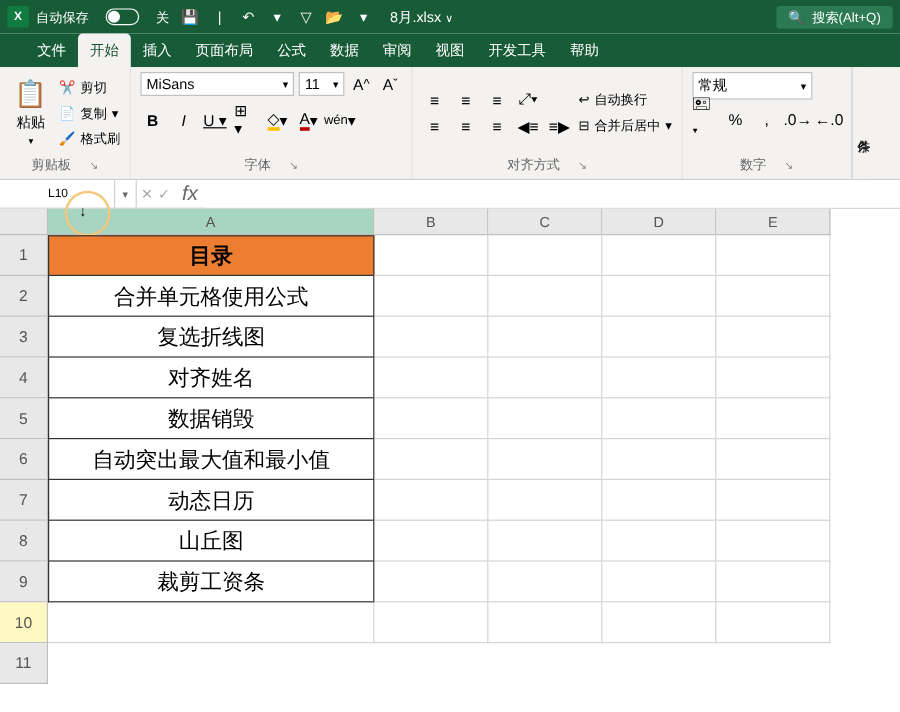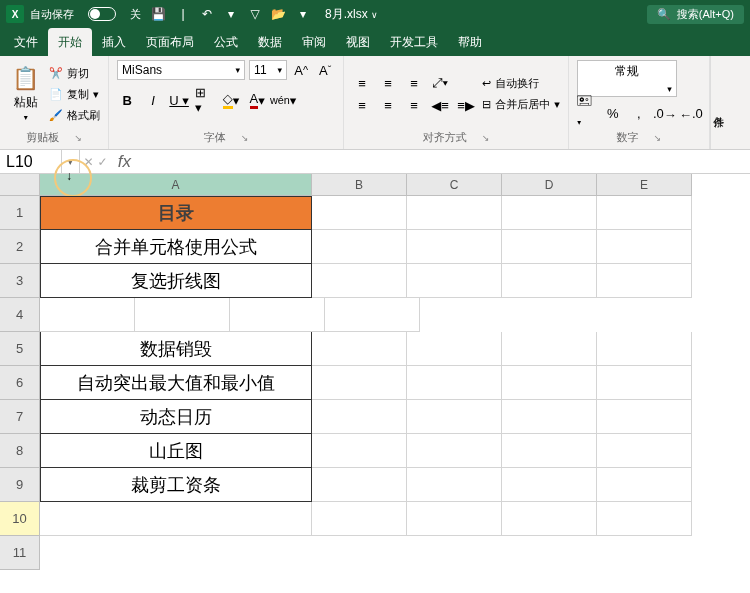--- a/index.html
+++ b/index.html
@@ -8,59 +8,59 @@
     .titlebar { background: #185c37; height: 28px; display: flex; align-items: center; padding: 0 6px; color: #fff; }
     .titlebar .icon { width: 18px; height: 18px; background: #107c41; border-radius: 2px; margin-right: 6px; display: flex; align-items: center; justify-content: center; font-size: 10px; font-weight: bold; }
     .autosave { display: flex; align-items: center; gap: 14px; font-size: 11px; }
     .toggle { width: 28px; height: 14px; border: 1px solid #fff; border-radius: 7px; position: relative; }
     .toggle-knob { width: 10px; height: 10px; background: #fff; border-radius: 50%; position: absolute; top: 1px; left: 1px; }
     .qat { display: flex; align-items: center; gap: 8px; margin-left: 10px; }
     .qat-icon { width: 16px; height: 16px; display: flex; align-items: center; justify-content: center; cursor: pointer; }
     .filename { margin-left: 14px; font-size: 12px; }
     .search { margin-left: auto; display: flex; align-items: center; background: #2b7a53; padding: 2px 10px; border-radius: 3px; font-size: 11px; gap: 6px; }
     
-    .tabs { background: #185c37; height: 28px; display: flex; align-items: center; padding: 0 4px; }
+    .tabs { background: #185c37; height: 28px; display: flex; align-items: center; padding: 0 21px; }
     .tab { color: #fff; padding: 6px 10px; font-size: 12px; cursor: pointer; }
     .tab.active { background: #f3f2f1; color: #14532d; border-radius: 4px 4px 0 0; font-weight: 500; }
     
     .ribbon { background: #f3f2f1; height: 94px; display: flex; border-bottom: 1px solid #d0d0d0; }
     .ribbon-group { display: flex; flex-direction: column; padding: 4px 8px; border-right: 1px solid #e0e0e0; }
     .ribbon-group-content { flex: 1; display: flex; gap: 6px; align-items: center; }
     .ribbon-group-label { text-align: center; font-size: 11px; color: #666; padding-top: 2px; display: flex; align-items: center; justify-content: center; gap: 15px; }
     .ribbon-btn-large { display: flex; flex-direction: column; align-items: center; gap: 2px; padding: 4px; cursor: pointer; }
     .ribbon-btn-large .glyph { font-size: 22px; }
     .ribbon-btn-row { display: flex; align-items: center; gap: 4px; font-size: 11px; cursor: pointer; padding: 2px 0; }
     .ribbon-col { display: flex; flex-direction: column; gap: 2px; }
     .font-row { display: flex; gap: 4px; align-items: center; margin-bottom: 4px; }
     .font-select { border: 1px solid #c0c0c0; background: #fff; padding: 2px 4px; font-size: 12px; display: flex; align-items: center; gap: 4px; }
     .btn-row { display: flex; gap: 6px; }
     .btn-sm { width: 20px; height: 20px; display: flex; align-items: center; justify-content: center; cursor: pointer; font-size: 13px; }
     .dialog-launcher { font-size: 9px; color: #888; cursor: pointer; }
     
     .formulabar { height: 24px; display: flex; align-items: center; border-bottom: 1px solid #d0d0d0; background: #fff; }
-    .namebox { width: 62px; border-right: 1px solid #d0d0d0; padding: 0 6px; font-size: 16px; display: flex; align-items: center; height: 100%; }
+    .namebox { width: 62px; border-right: 1px solid #d0d0d0; padding: 0 6px; font-size: 10px; display: flex; align-items: center; height: 100%; margin-left: 34px; }
     .namebox-dd { color: #666; font-size: 9px; padding: 0 6px; border-right: 1px solid #d0d0d0; height: 100%; display: flex; align-items: center; }
     .fx-btns { display: flex; gap: 4px; padding: 0 4px; color: #aaa; font-size: 12px; }
     .fx { font-style: italic; font-size: 17px; padding: 0 6px; color: #666; }
     .formula-input { flex: 1; border: none; padding: 0 6px; font-size: 12px; height: 100%; outline: none; }
     .corner { width: 40px; height: 22px; background: #e8e8e8; border-right: 1px solid #bfbfbf; border-bottom: 1px solid #bfbfbf; }
     .col-headers { display: flex; height: 22px; flex: 1; }
     .col-h { background: #e8e8e8; border-right: 1px solid #bfbfbf; border-bottom: 1px solid #bfbfbf; text-align: center; font-size: 12px; line-height: 22px; color: #555; }
     .col-h.A { width: 272px; background: #a8d5c1; }
     .col-h:not(.A) { width: 95px; }
     .row-headers { width: 40px; }
     .row-h { background: #e8e8e8; border-right: 1px solid #bfbfbf; border-bottom: 1px solid #bfbfbf; text-align: center; font-size: 13px; color: #555; display: flex; align-items: center; justify-content: center; }
     .row-h.selected { background: #fef9c3; }
     .row-h.r1 { height: 34px; }
     .row-h:not(.r1) { height: 34px; }
     .cells { flex: 1; position: relative; }
     .cell-row { display: flex; }
     .cell { border-right: 1px solid #d4d4d4; border-bottom: 1px solid #d4d4d4; font-size: 18px; text-align: center; display: flex; align-items: center; justify-content: center; }
     .cell.A { width: 272px; border-right: 1px solid #333; border-bottom: 1px solid #333; }
-    .cell.r1.A { background: #ed7d31; color: #404040; font-weight: bold; border-top: 1px solid #333; border-left: 1px solid #333; }
+    .cell.r1.A { background: #ed7d31; color: #000000; font-weight: bold; border-top: 1px solid #333; border-left: 1px solid #333; }
     .cell:not(.A) { width: 95px; }
     .cell.rh { height: 34px; }
     .cell.data.A { border-left: 1px solid #333; }
     .cursor-indicator { position: absolute; top: -5px; left: 26px; width: 14px; height: 14px; }
     .circle-marker { position: absolute; top: -15px; left: 14px; width: 38px; height: 38px; border: 2px solid #f4c87a; border-radius: 50%; pointer-events: none; }
     .right-edge-pane { width: 14px; background: #f3f2f1; border-left: 1px solid #ddd; display: flex; flex-direction: column; align-items: center; padding-top: 10px; font-size: 11px; writing-mode: vertical-lr; }
   </style>
 </head>
 <body>
 
@@ -184,21 +184,21 @@
       </div>
     </div>
     <div class="ribbon-group-label">
         <span>对齐方式</span>
         <span class="dialog-launcher">↘</span>
       </div>
   </div>
 
   <div class="ribbon-group">
     <div class="ribbon-group-content" style="flex-direction:column;align-items:flex-start;">
-      <div class="font-select" style="width:100px;flex-direction:column;">
+      <div class="font-select" style="width:100px;">
           <span>常规</span>
           <span style="margin-left:auto;font-size:9px;">▾</span>
         </div>
       <div class="btn-row">
         <div class="btn-sm">🖭▾</div>
         <div class="btn-sm">%</div>
         <div class="btn-sm">,</div>
         <div class="btn-sm">.0→</div>
         <div class="btn-sm">←.0</div>
       </div>
@@ -268,20 +268,21 @@
           <div class="cell rh"></div>
         </div>
       <div class="cell-row">
           <div class="cell A rh data">复选折线图</div>
           <div class="cell rh"></div>
           <div class="cell rh"></div>
           <div class="cell rh"></div>
           <div class="cell rh"></div>
         </div>
       <div class="cell-row">
+          <div class="cell A rh data">对齐姓名</div>
           <div class="cell rh"></div>
           <div class="cell rh"></div>
           <div class="cell rh"></div>
           <div class="cell rh"></div>
         </div>
       <div class="cell-row">
           <div class="cell A rh data">数据销毁</div>
           <div class="cell rh"></div>
           <div class="cell rh"></div>
           <div class="cell rh"></div>

